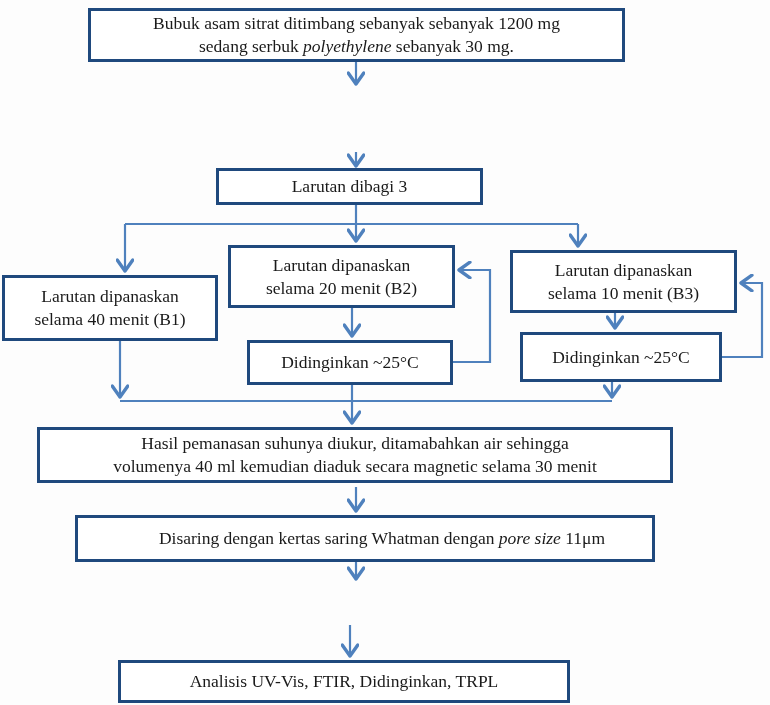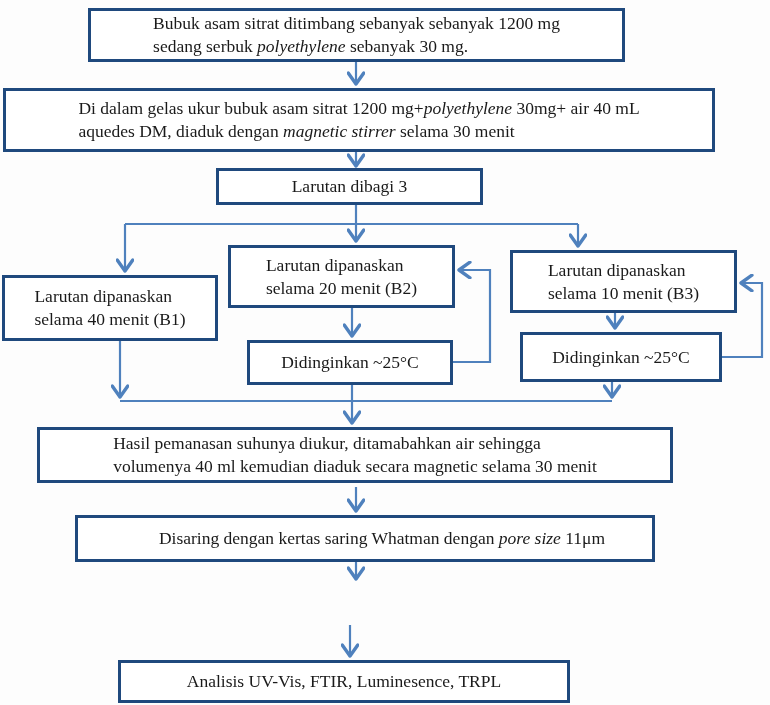--- a/index.html
+++ b/index.html
@@ -35,20 +35,21 @@
     stroke-linejoin:round;
   }
   .node{
     position:absolute;
     box-sizing:border-box;
     border:3px solid var(--border);
     background:#ffffff;
     display:flex;
     align-items:center;
     justify-content:center;
+    text-align:center;
     font-size:17.5px;
     line-height:1.3;
     color:var(--text);
     padding:2px 6px;
     z-index:1;
   }
   .node i{}
   
   .n-step1{left:88px;  top:8px;   width:537px; height:54px;}
   .n-step2{left:3px;   top:88px;  width:712px; height:64px;}
@@ -65,23 +66,20 @@
 </style>
 </head>
 <body>
 
 <div class="canvas">
 
   <div class="node n-step1">
     <span>Bubuk asam sitrat ditimbang sebanyak sebanyak 1200 mg<br>sedang serbuk <i>polyethylene</i> sebanyak 30 mg.</span>
   </div>
 
-  <div class="node n-step2">
-    <span>Di dalam gelas ukur bubuk asam sitrat 1200 mg+<i>polyethylene</i> 30mg+ air 40 mL<br>aquedes DM, diaduk dengan <i>magnetic stirrer</i> selama 30 menit</span>
-  </div>
 
   <div class="node n-step3">
     <span>Larutan dibagi  3</span>
   </div>
 
   <div class="node n-b1">
     <span>Larutan dipanaskan<br>selama 40 menit (B1)</span>
   </div>
 
   <div class="node n-b2">
@@ -103,21 +101,21 @@
   <div class="node n-step4">
     <span>Hasil pemanasan suhunya diukur, ditamabahkan air sehingga<br>volumenya 40 ml kemudian diaduk secara magnetic  selama 30 menit</span>
   </div>
 
   <div class="node n-step5">
     <span>Disaring dengan kertas saring Whatman dengan <i>pore size</i> 11μm</span>
   </div>
 
 
   <div class="node n-step7">
-    <span>Analisis UV-Vis, FTIR, Luminesence, TRPL</span>
+    <span>Analisis UV-Vis, FTIR, Didinginkan, TRPL</span>
   </div>
 
   <svg class="connector-layer" viewBox="0 0 770 705" xmlns="http://www.w3.org/2000/svg">
     <defs>
       <marker id="arrow" viewBox="0 0 12 12" refX="9" refY="6" markerWidth="8.5" markerHeight="8.5" orient="auto">
         <path class="arrowhead" d="M2,1 L9,6 L2,11"></path>
       </marker>
     </defs>
 
     <path class="connector" d="M356,62 V84" marker-end="url(#arrow)"></path>

